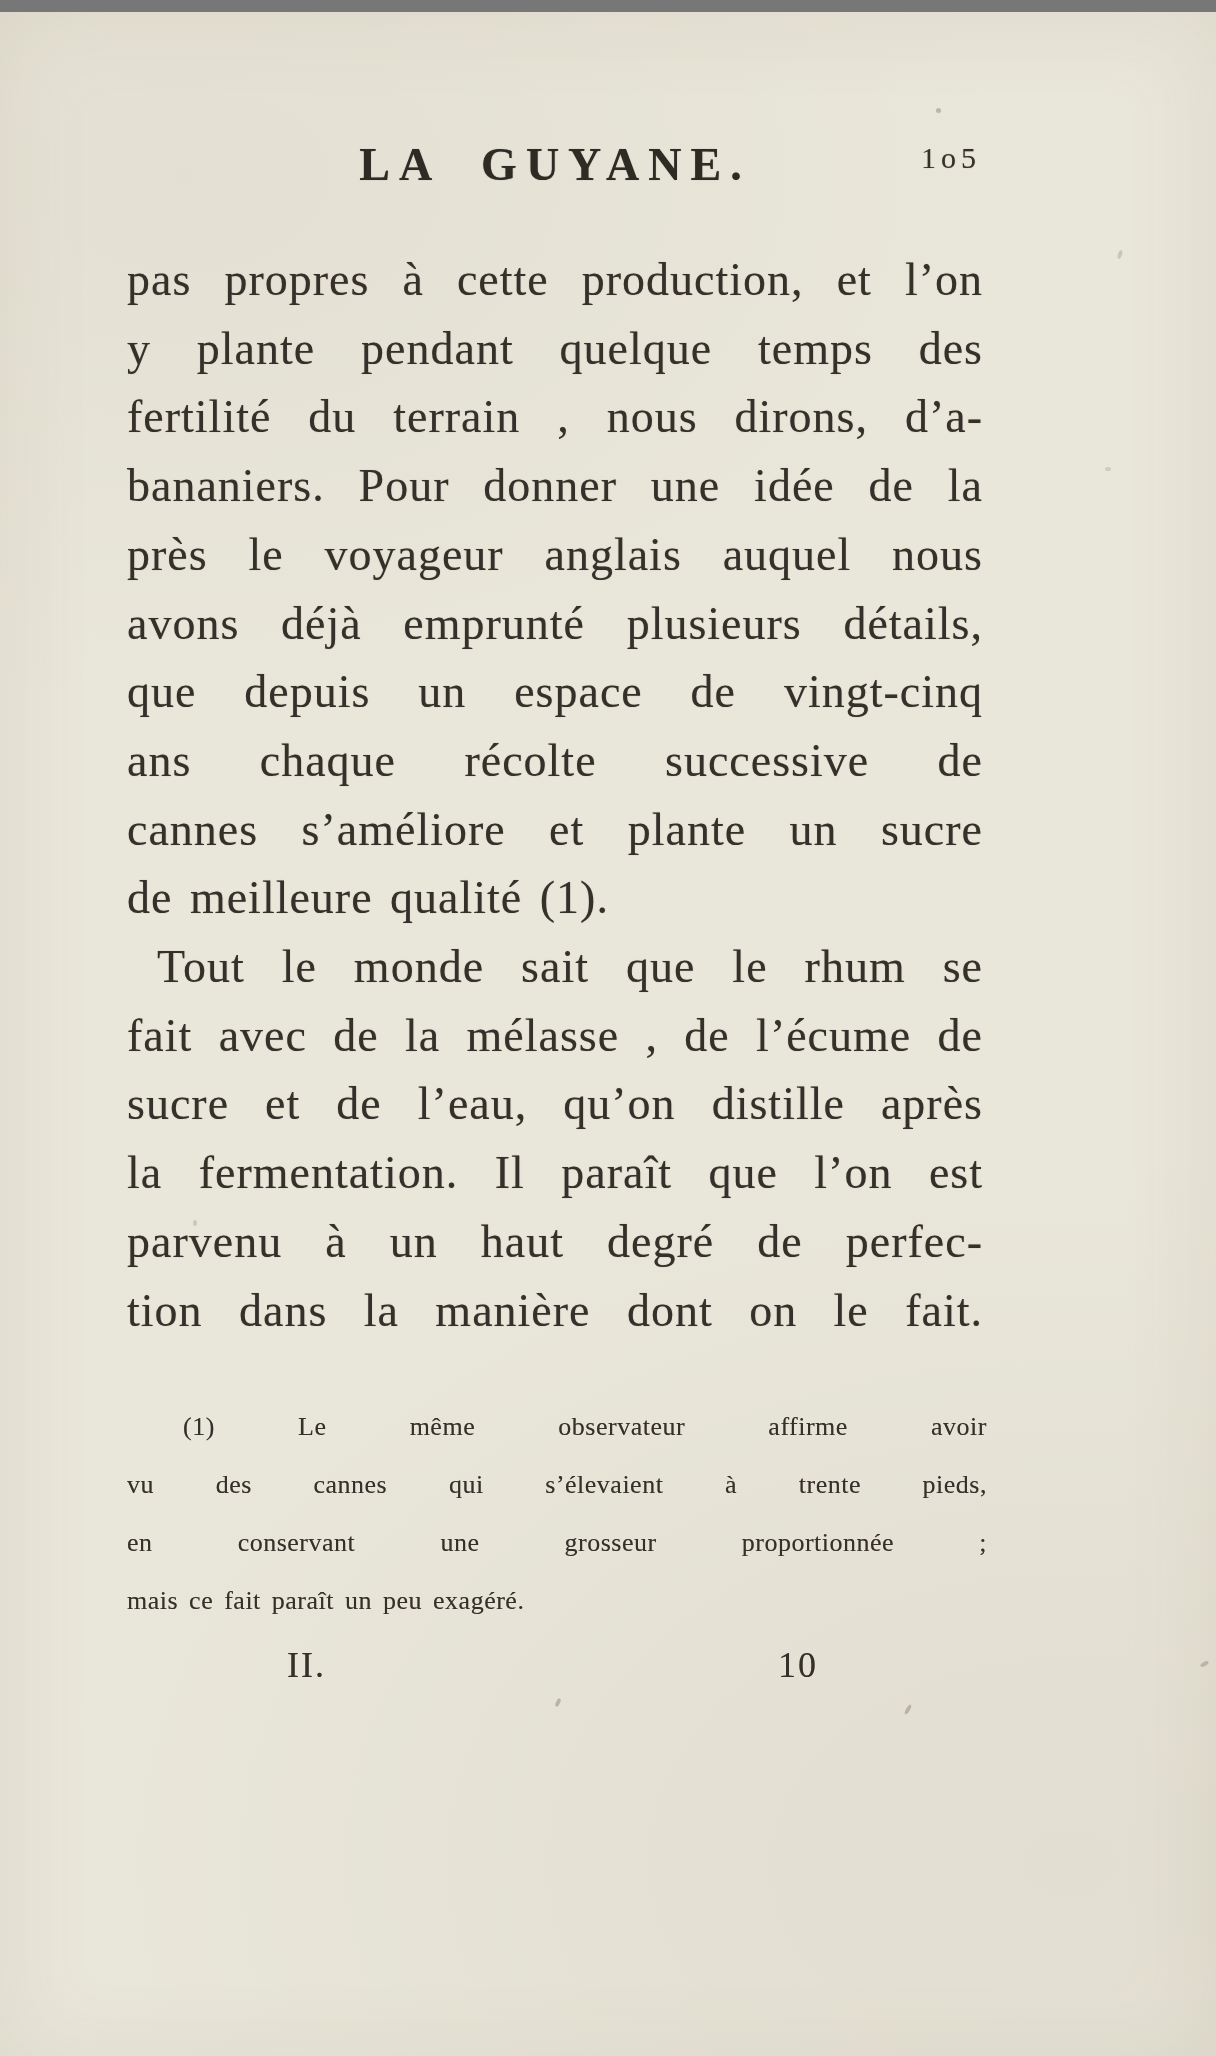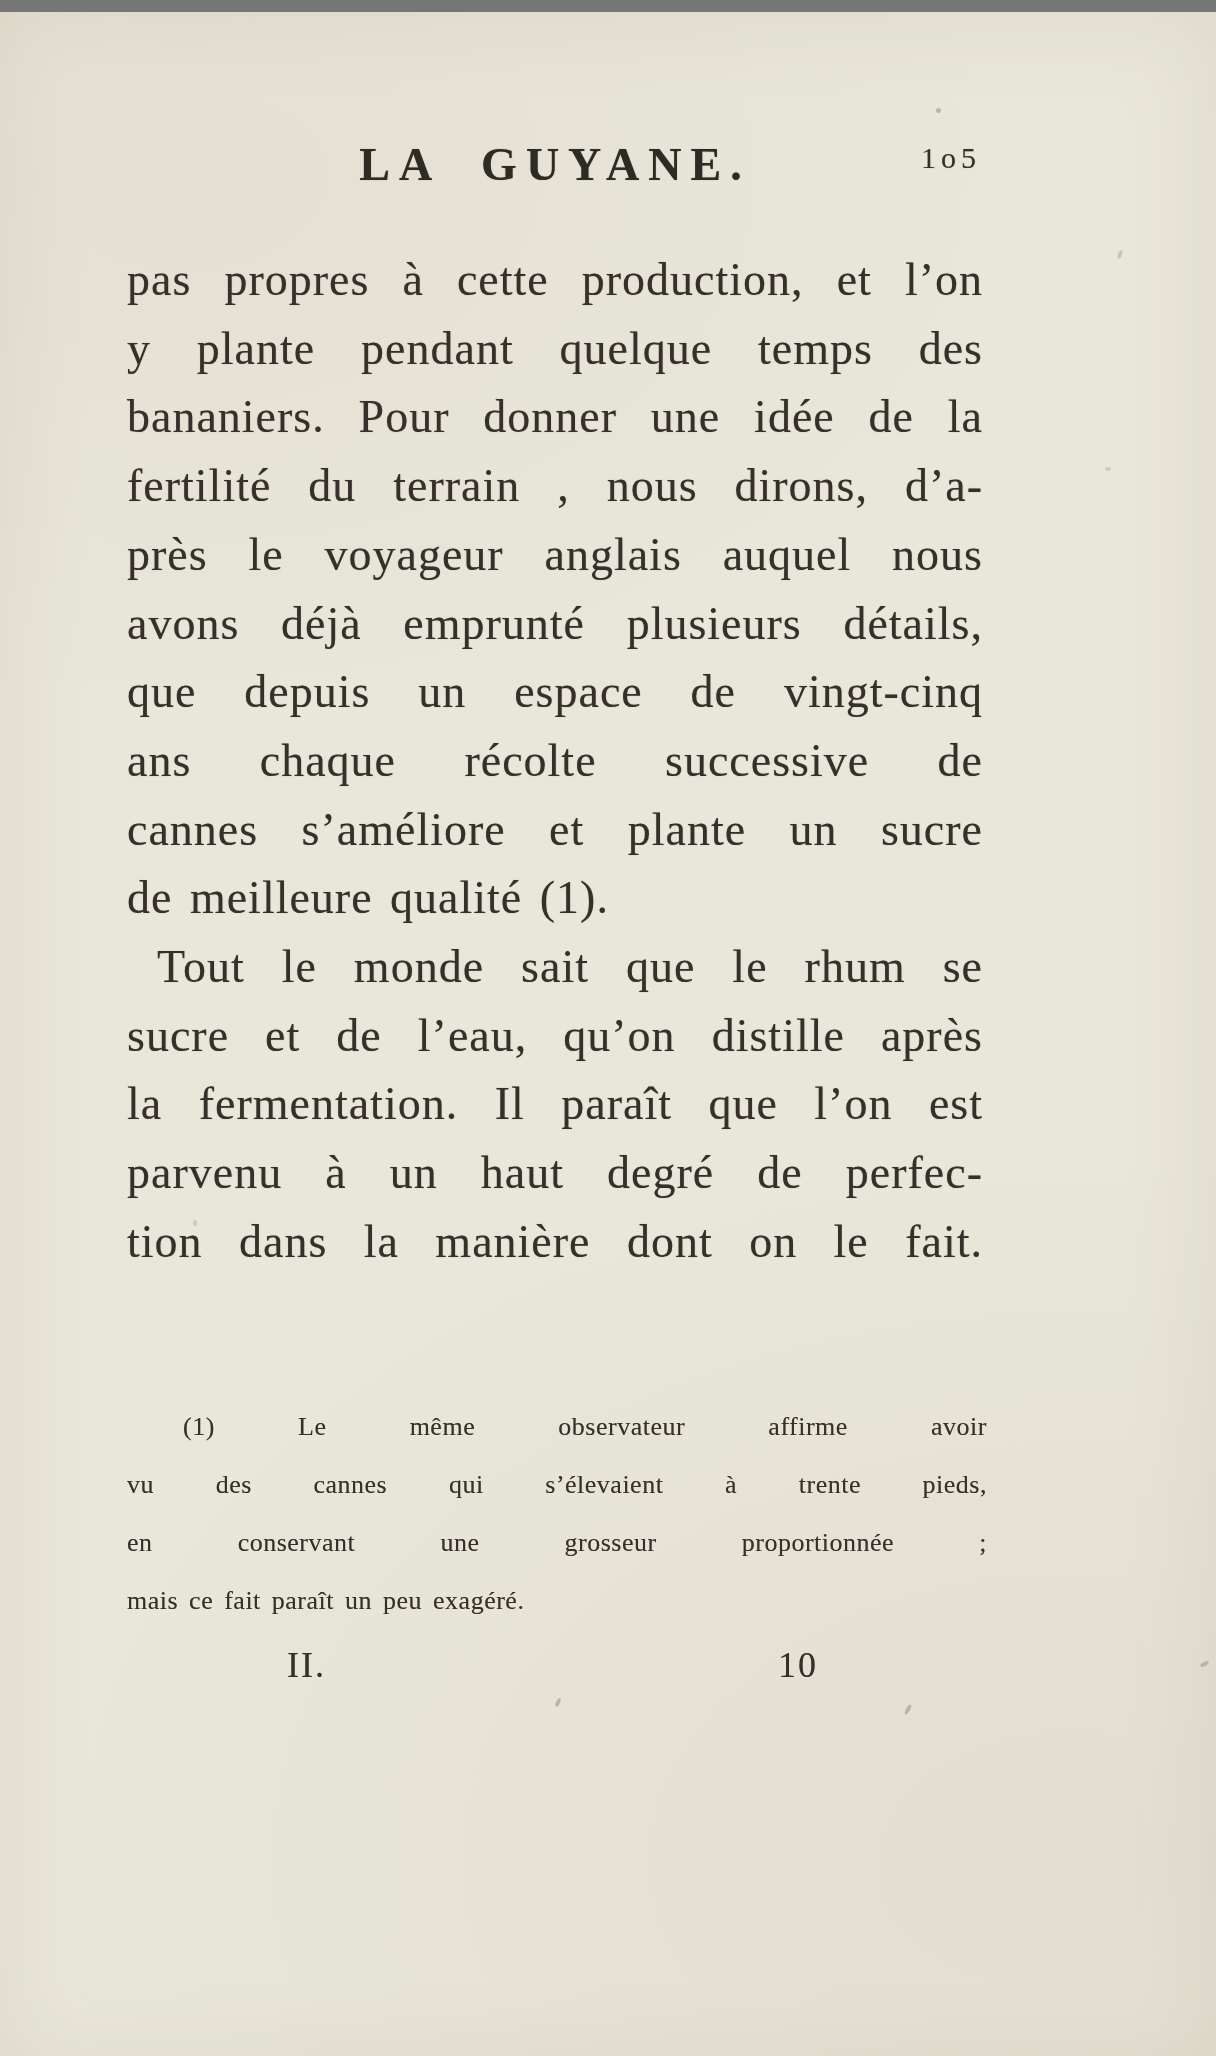--- a/index.html
+++ b/index.html
@@ -105,29 +105,30 @@
 <div class="page">
 
   <div class="running-header">
     <span class="header-title">LA GUYANE.</span>
     <span class="page-number">1o5</span>
   </div>
 
   <div class="body-text">
     <div class="line">pas propres à cette production, et l’on</div>
     <div class="line">y plante pendant quelque temps des</div>
+    <div class="line">fertilité du terrain , nous dirons, d’a-</div>
     <div class="line">bananiers. Pour donner une idée de la</div>
-    <div class="line">fertilité du terrain , nous dirons, d’a-</div>
     <div class="line">près le voyageur anglais auquel nous</div>
     <div class="line">avons déjà emprunté plusieurs détails,</div>
     <div class="line">que depuis un espace de vingt-cinq</div>
     <div class="line">ans chaque récolte successive de</div>
     <div class="line">cannes s’améliore et plante un sucre</div>
     <div class="line short">de meilleure qualité (1).</div>
     <div class="line indent">Tout le monde sait que le rhum se</div>
+    <div class="line">fait avec de la mélasse , de l’écume de</div>
     <div class="line">sucre et de l’eau, qu’on distille après</div>
     <div class="line">la fermentation. Il paraît que l’on est</div>
     <div class="line">parvenu à un haut degré de perfec-</div>
     <div class="line">tion dans la manière dont on le fait.</div>
   </div>
 
   <div class="footnote">
     <div class="line indent">(1) Le même observateur affirme avoir</div>
     <div class="line">vu des cannes qui s’élevaient à trente pieds,</div>
     <div class="line">en conservant une grosseur proportionnée ;</div>

